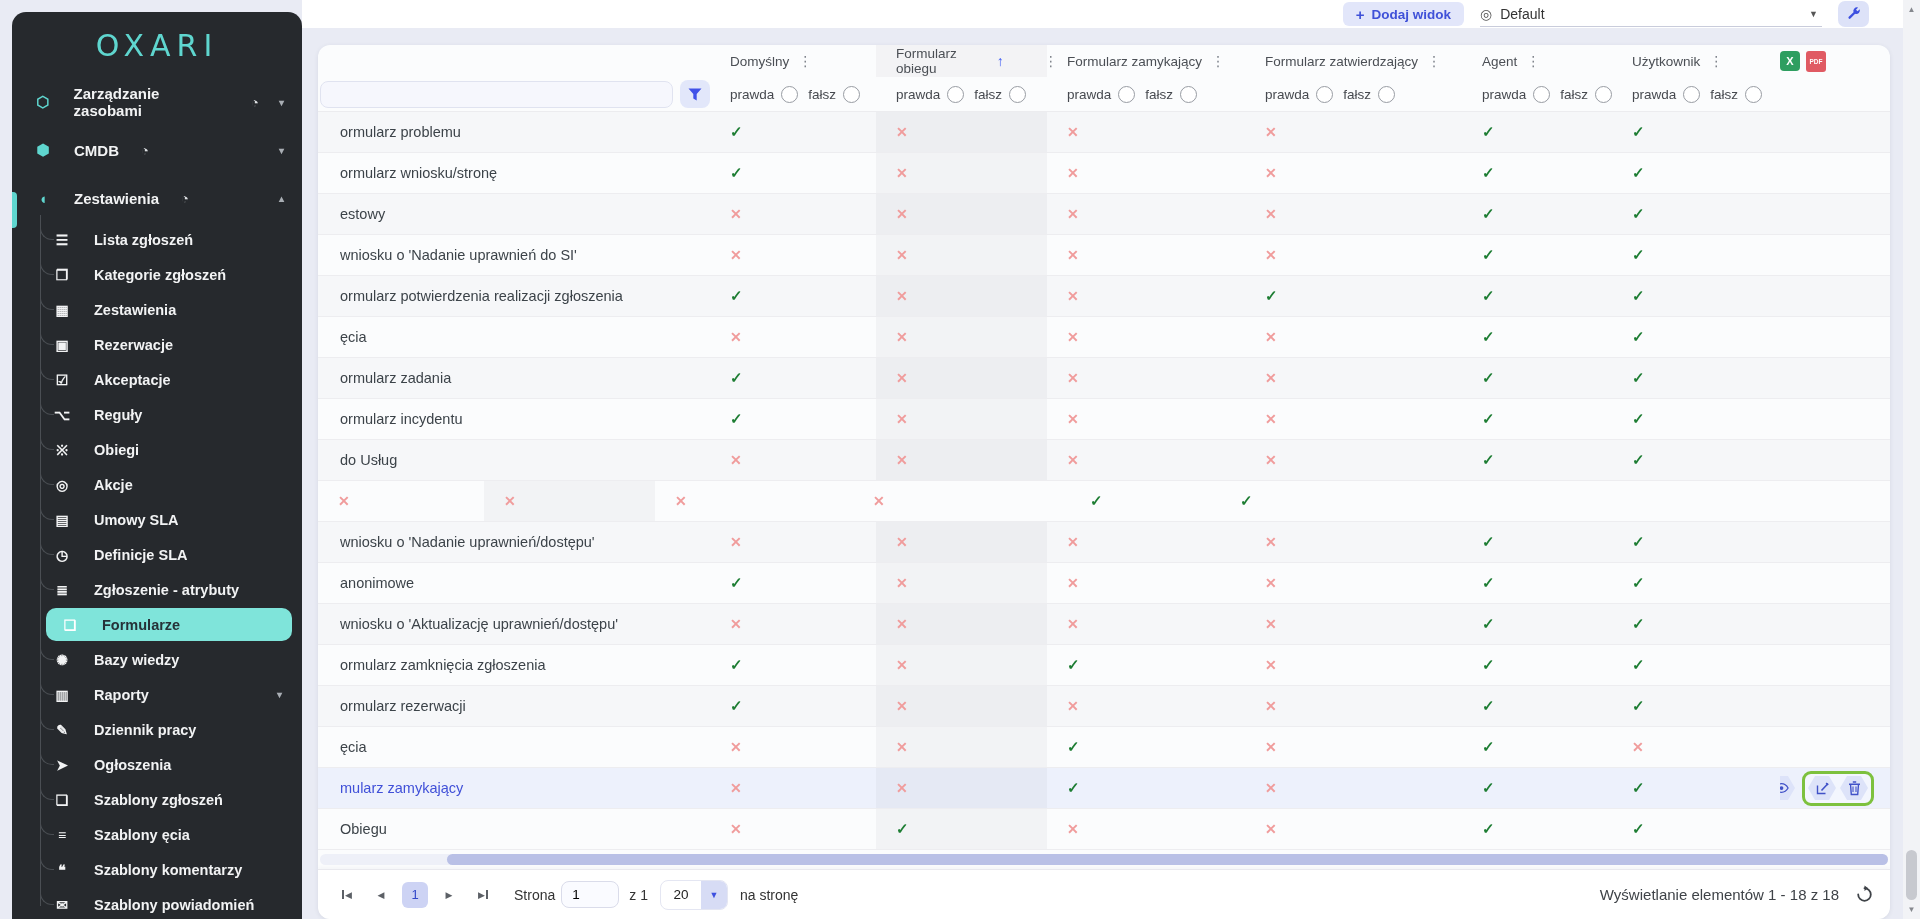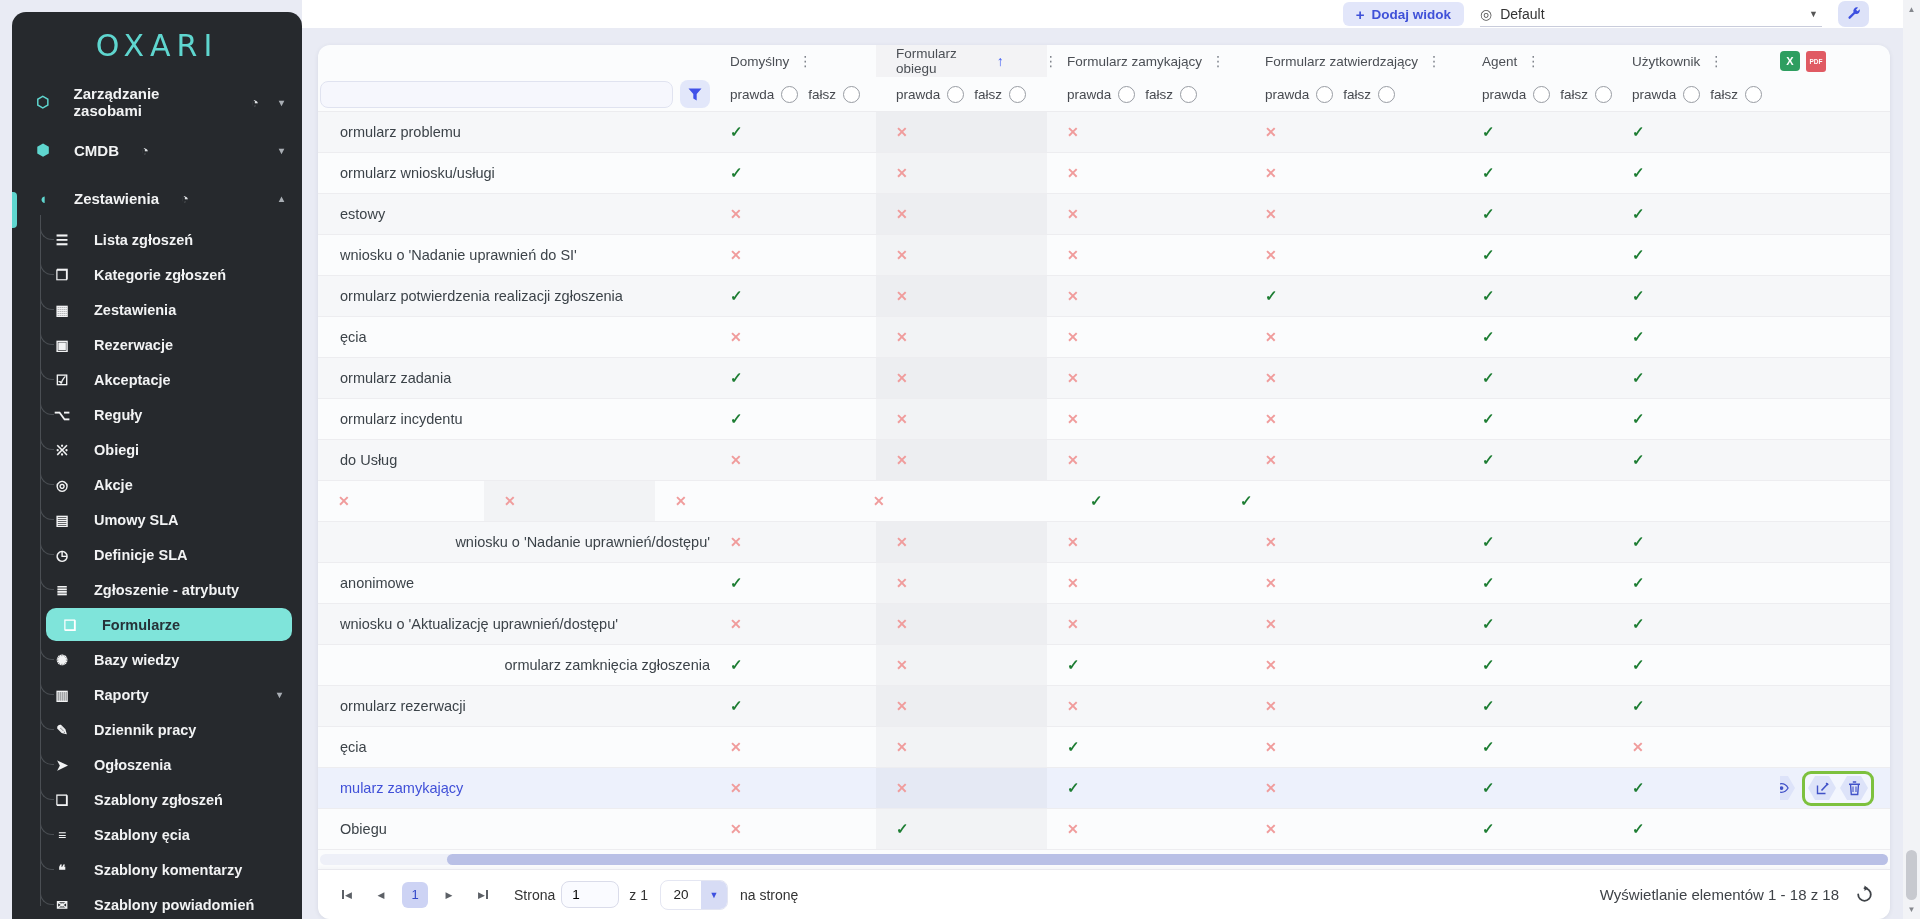--- a/index.html
+++ b/index.html
@@ -363,21 +363,21 @@
           <div class="cell" style="width: 150px;">
             <span class="mark-ok">✓</span>
           </div>
           <div class="cell" style="width: 168px;">
             <span class="mark-ok">✓</span>
           </div>
           <div class="cell rowactions" style="width: 110px;"></div>
         </div>
         <div class="row">
           <div class="cell" style="width: 392px;">
-            <span class="name">ormularz wniosku/usługi</span>
+            <span class="name">ormularz wniosku/stronę</span>
           </div>
           <div class="cell" style="width: 166px;">
             <span class="mark-ok">✓</span>
           </div>
           <div class="cell sortedcol" style="width: 171px;">
             <span class="mark-no">✕</span>
           </div>
           <div class="cell" style="width: 198px;">
             <span class="mark-no">✕</span>
           </div>
@@ -575,21 +575,21 @@
           </div>
           <div class="cell" style="width: 150px;">
             <span class="mark-ok">✓</span>
           </div>
           <div class="cell" style="width: 168px;">
             <span class="mark-ok">✓</span>
           </div>
           <div class="cell rowactions" style="width: 110px;"></div>
         </div>
         <div class="row alt">
-          <div class="cell" style="width: 392px; justify-content: flex-end;">
+          <div class="cell" style="width: 392px;">
             <span class="name">wniosku o 'Nadanie uprawnień/dostępu'</span>
           </div>
           <div class="cell" style="width: 166px;">
             <span class="mark-no">✕</span>
           </div>
           <div class="cell sortedcol" style="width: 171px;">
             <span class="mark-no">✕</span>
           </div>
           <div class="cell" style="width: 198px;">
             <span class="mark-no">✕</span>
@@ -647,21 +647,21 @@
           </div>
           <div class="cell" style="width: 150px;">
             <span class="mark-ok">✓</span>
           </div>
           <div class="cell" style="width: 168px;">
             <span class="mark-ok">✓</span>
           </div>
           <div class="cell rowactions" style="width: 110px;"></div>
         </div>
         <div class="row">
-          <div class="cell" style="width: 392px; justify-content: flex-end;">
+          <div class="cell" style="width: 392px;">
             <span class="name">ormularz zamknięcia zgłoszenia</span>
           </div>
           <div class="cell" style="width: 166px;">
             <span class="mark-ok">✓</span>
           </div>
           <div class="cell sortedcol" style="width: 171px;">
             <span class="mark-no">✕</span>
           </div>
           <div class="cell" style="width: 198px;">
             <span class="mark-ok">✓</span>

